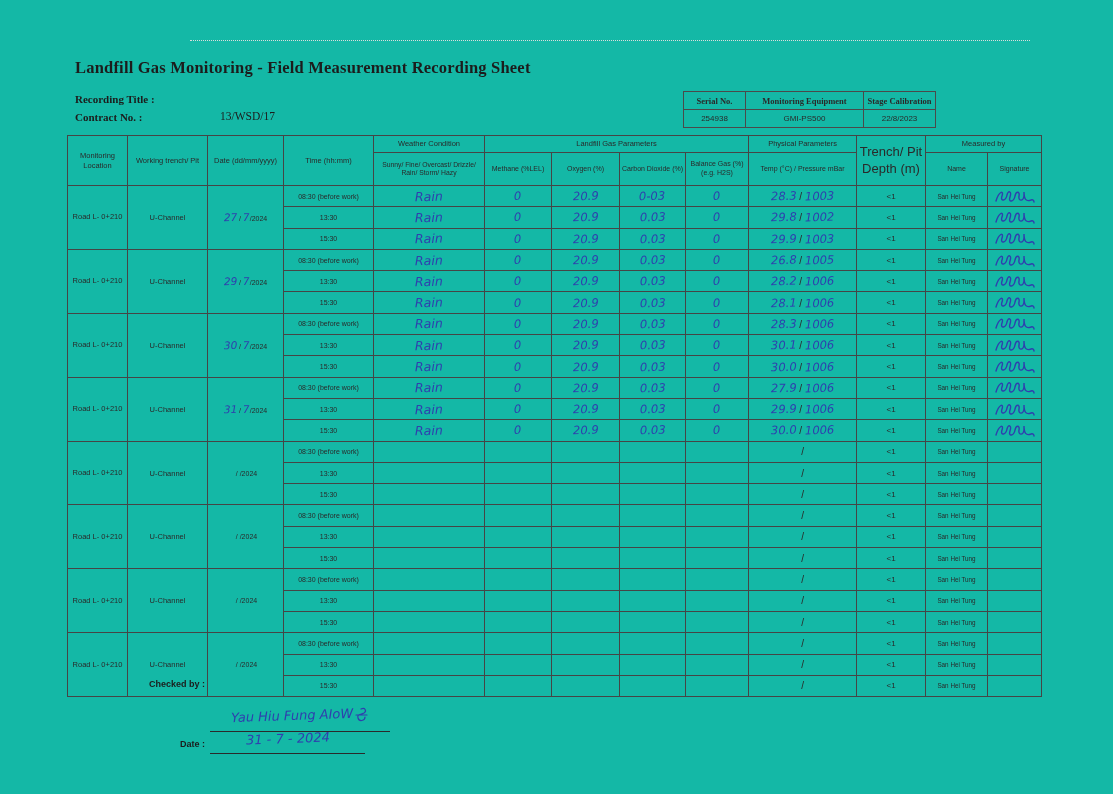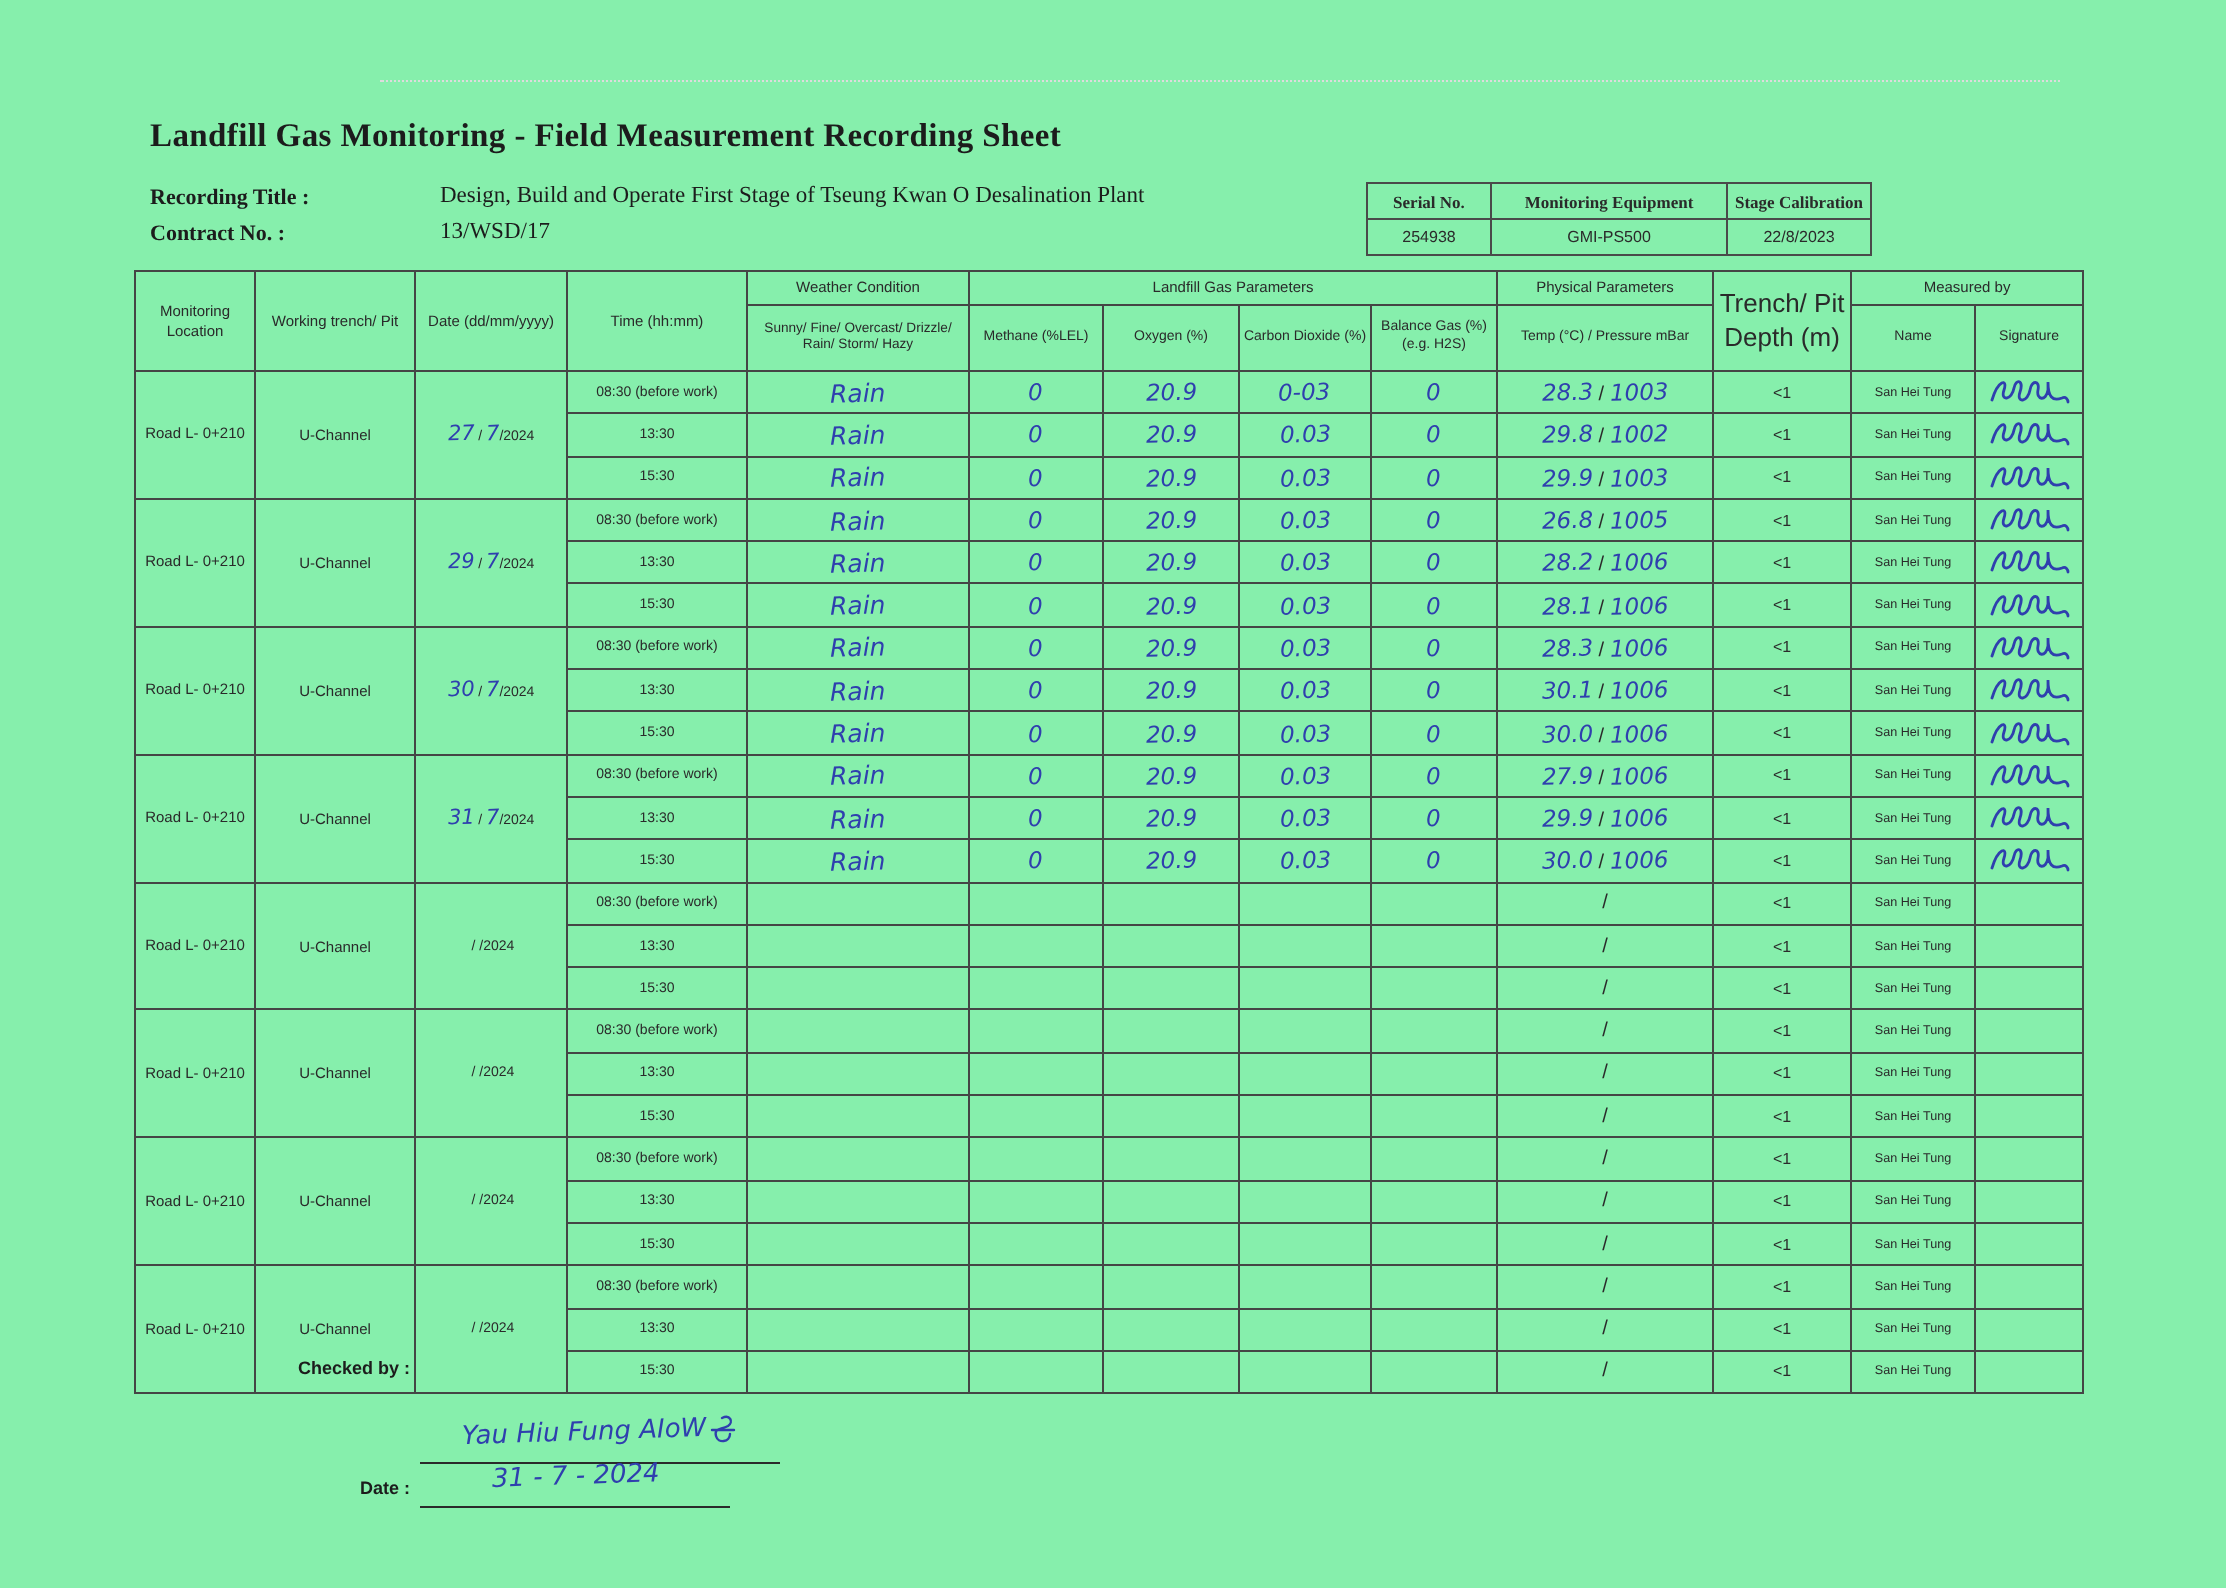--- a/index.html
+++ b/index.html
@@ -1,16 +1,16 @@
 <!DOCTYPE html>
 <html><head>
 <meta charset="utf-8">
 <style>
   html,body{margin:0;padding:0;background:#ffffff;}
-  .sheet{position:relative;width:1113px;height:794px;background:#86efac;
+  .sheet{position:relative;width:1113px;height:794px;background:#14b8a6;
          font-family:"Liberation Sans",sans-serif;color:#2a2a2a;overflow:hidden;}
   .topdots{position:absolute;top:40px;left:190px;width:840px;border-top:1px dotted #dcdcdc;}
 
   .title{position:absolute;left:75px;top:58px;font-family:"Liberation Serif",serif;
          font-weight:bold;font-size:16.5px;color:#1c1c1c;letter-spacing:.2px;}
   .c-label{position:absolute;left:75px;font-family:"Liberation Serif",serif;
            font-weight:bold;font-size:11px;color:#1c1c1c;}
   .c-value{position:absolute;left:220px;font-family:"Liberation Serif",serif;
            font-size:11.5px;color:#1c1c1c;}
 
@@ -48,21 +48,20 @@
 </style>
 </head>
 <body>
 
 <div class="sheet">
   <div class="topdots"></div>
 
   <div class="title">Landfill Gas Monitoring - Field Measurement Recording Sheet</div>
 
   <div class="c-label" style="top:93px;">Recording Title :</div>
-  <div class="c-value" style="top:92px;">Design, Build and Operate First Stage of Tseung Kwan O Desalination Plant</div>
   <div class="c-label" style="top:111px;">Contract No. :</div>
   <div class="c-value" style="top:110px;">13/WSD/17</div>
 
   <table class="eq">
     <colgroup>
         <col style="width:62px">
         <col style="width:118px">
         <col style="width:72px">
       </colgroup>
     <tbody>

